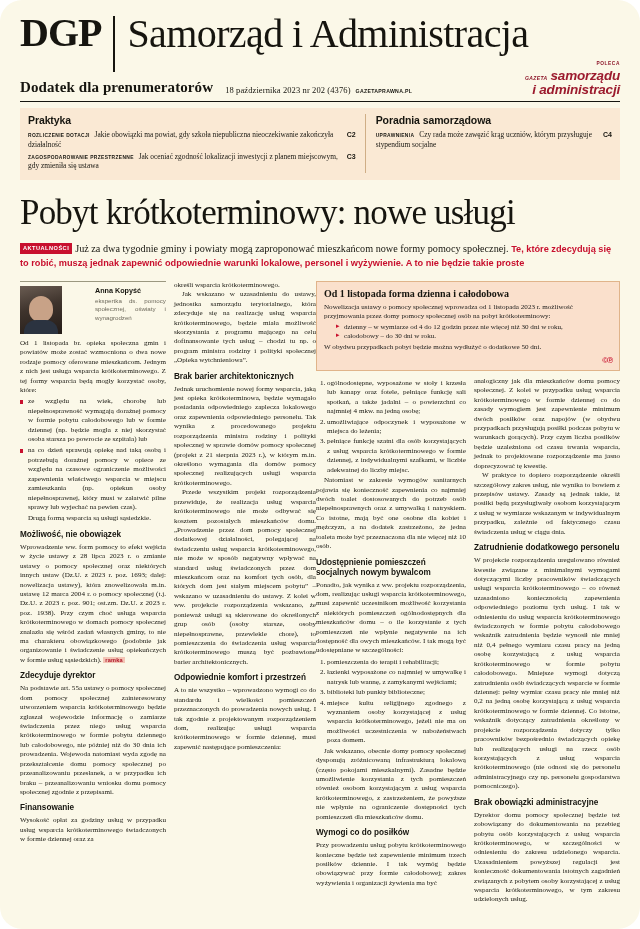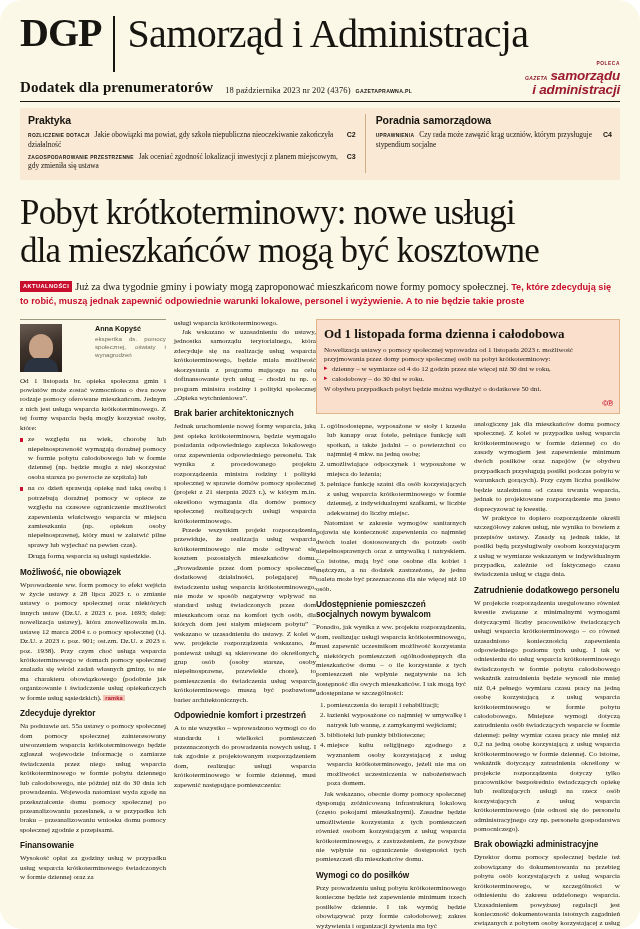--- a/index.html
+++ b/index.html
@@ -321,32 +321,32 @@
   .callout {
     background: #fae0cc;
     border: 0.8px solid #e0b48a;
     padding: 6px 7px 5px 7px;
     box-sizing: border-box;
     margin-bottom: 6px;
   }
   .callout h4 {
     font-family: "Liberation Serif", serif;
     font-weight: bold;
-    font-size: 13px;
+    font-size: 10px;
     margin: 0 0 4px 0;
     color: #16150f;
   }
   .callout p {
     margin: 0;
     font-size: 7.1px;
     line-height: 1.33;
     text-indent: 0;
     text-align: left;
   }
-  .callout ul { list-style: none; margin: 1px 0; padding: 0; }
+  .callout ul { list-style: none; margin: 1px 12px; padding: 0; }
   .callout ul li {
     position: relative;
     padding-left: 8px;
     font-size: 7.1px;
     line-height: 1.33;
   }
   .callout ul li:before {
     content: "\25B8";
     position: absolute;
     left: 0; top: -1px;
@@ -407,21 +407,20 @@
       <div class="teaser-item wrap">
         <span class="teaser-page">C4</span>
         <span class="teaser-kicker">UPRAWNIENIA</span>
         <span class="teaser-text">Czy rada może zawęzić krąg uczniów, którym przysługuje stypendium socjalne</span>
       </div>
     </div>
   </div>
 
   <div class="headline">
     <div>Pobyt krótkoterminowy: nowe usługi</div>
-    <div>dla mieszkańców mogą być kosztowne</div>
   </div>
 
   <div class="lead">
     <span class="badge">AKTUALNOŚCI</span><span>Już za dwa tygodnie gminy i powiaty mogą zaproponować mieszkańcom nowe formy pomocy społecznej.</span>
     <span class="lead-red">Te, które zdecydują się to robić, muszą jednak zapewnić odpowiednie warunki lokalowe, personel i wyżywienie. A to nie będzie takie proste</span>
   </div>
 
   <div class="columns">
 
     <div class="col">
@@ -441,21 +440,21 @@
       <p>Drugą formą wsparcia są usługi sąsiedzkie.</p>
       <h3>Możliwość, nie obowiązek</h3>
       <p class="noindent"><span>Wprowadzenie ww. form pomocy to efekt wejścia w życie ustawy z 28 lipca 2023 r. o zmianie ustawy o pomocy społecznej oraz niektórych innych ustaw (Dz.U. z 2023 r. poz. 1693; dalej: nowelizacja ustawy), która znowelizowała m.in. ustawę 12 marca 2004 r. o pomocy społecznej (t.j. Dz.U. z 2023 r. poz. 901; ost.zm. Dz.U. z 2023 r. poz. 1938). Przy czym choć usługa wsparcia krótkoterminowego w domach pomocy społecznej znalazła się wśród zadań własnych gminy, to nie ma charakteru obowiązkowego (podobnie jak organizowanie i świadczenie usług opiekuńczych w formie usług sąsiedzkich).</span> <span class="ramka">ramka</span></p>
       <h3>Zdecyduje dyrektor</h3>
       <p class="noindent">Na podstawie art. 55a ustawy o pomocy społecznej dom pomocy społecznej zainteresowany utworzeniem wsparcia krótkoterminowego będzie zgłaszał wojewodzie informację o zamiarze świadczenia przez niego usług wsparcia krótkoterminowego w formie pobytu dziennego lub całodobowego, nie później niż do 30 dnia ich prowadzenia. Wojewoda natomiast wyda zgodę na przekształcenie domu pomocy społecznej po przeanalizowaniu przesłanek, a w przypadku ich braku – przeanalizowaniu wniosku domu pomocy społecznej zgodnie z przepisami.</p>
       <h3>Finansowanie</h3>
       <p class="noindent">Wysokość opłat za godziny usług w przypadku usług wsparcia krótkoterminowego świadczonych w formie dziennej oraz za</p>
     </div>
 
     <div class="col">
-      <p class="noindent">usługi wsparcia krótkoterminowego.</p>
+      <p class="noindent">określi wsparcia krótkoterminowego.</p>
       <p>Jak wskazano w uzasadnieniu do ustawy, jednostka samorządu terytorialnego, która zdecyduje się na realizację usług wsparcia krótkoterminowego, będzie miała możliwość skorzystania z programu mającego na celu dofinansowanie tych usług – chodzi tu np. o program ministra rodziny i polityki społecznej „Opieka wytchnieniowa”.</p>
       <h3>Brak barier architektonicznych</h3>
       <p class="noindent">Jednak uruchomienie nowej formy wsparcia, jaką jest opieka krótkoterminowa, będzie wymagało posiadania odpowiedniego zaplecza lokalowego oraz zapewnienia odpowiedniego personelu. Tak wynika z procedowanego projektu rozporządzenia ministra rodziny i polityki społecznej w sprawie domów pomocy społecznej (projekt z 21 sierpnia 2023 r.), w którym m.in. określono wymagania dla domów pomocy społecznej realizujących usługi wsparcia krótkoterminowego.</p>
       <p>Przede wszystkim projekt rozporządzenia przewiduje, że realizacja usług wsparcia krótkoterminowego nie może odbywać się kosztem pozostałych mieszkańców domu. „Prowadzenie przez dom pomocy społecznej dodatkowej działalności, polegającej na świadczeniu usług wsparcia krótkoterminowego, nie może w sposób negatywny wpływać na standard usług świadczonych przez dom mieszkańcom oraz na komfort tych osób, dla których dom jest stałym miejscem pobytu” – wskazano w uzasadnieniu do ustawy. Z kolei w ww. projekcie rozporządzenia wskazano, że ponieważ usługi są skierowane do określonych grup osób (osoby starsze, osoby niepełnosprawne, przewlekle chore), to pomieszczenia do świadczenia usług wsparcia krótkoterminowego muszą być pozbawione barier architektonicznych.</p>
       <h3>Odpowiednie komfort i przestrzeń</h3>
       <p class="noindent">A to nie wszystko – wprowadzono wymogi co do standardu i wielkości pomieszczeń przeznaczonych do prowadzenia nowych usług. I tak zgodnie z projektowanym rozporządzeniem dom, realizując usługi wsparcia krótkoterminowego w formie dziennej, musi zapewnić następujące pomieszczenia:</p>
     </div>
 
     <div class="col-wide">
 

